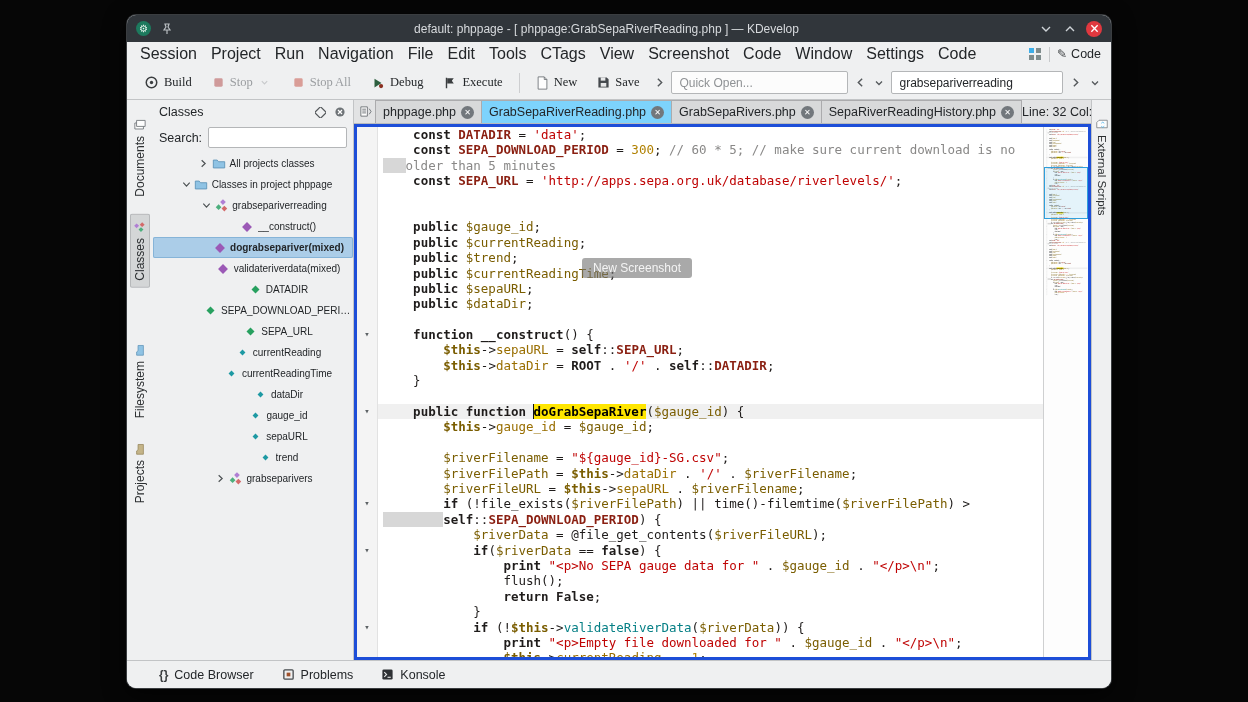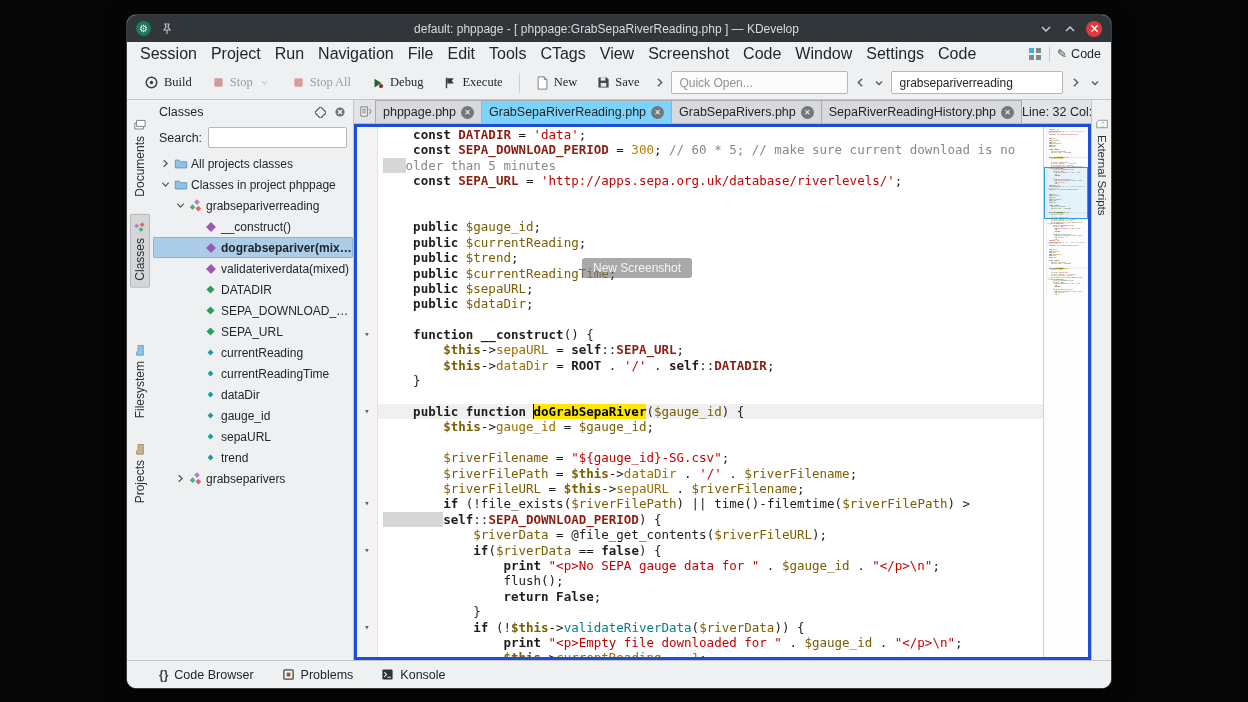--- a/index.html
+++ b/index.html
@@ -57,22 +57,22 @@
   .classes-panel{width:200px;flex:none;border-right:1px solid #c2c4c6;display:flex;
                  flex-direction:column;background:#eff0f1;min-height:0;}
   .cp-header{height:24px;flex:none;display:flex;align-items:center;padding:0 6px;gap:6px;}
   .cp-title{flex:1;font-size:12.5px;color:#232629;}
   .cp-ic{display:inline-flex;width:14px;height:14px;align-items:center;justify-content:center;}
   .cp-search{height:27px;flex:none;display:flex;align-items:center;gap:6px;padding:0 6px;
              font-size:12.5px;color:#232629;}
   .cp-input{flex:1;height:19px;border:1px solid #b4b6b8;border-radius:2px;background:#fff;
             font-size:12px;padding:0 4px;outline:none;min-width:0;}
   .tree{flex:1;overflow:hidden;padding-top:2px;}
-  .trow{height:21px;display:flex;align-items:center;font-size:12px;color:#232629;
-        white-space:nowrap;}
+  .trow{height:21px;display:flex;align-items:center;font-size:10px;color:#232629;
+        white-space:nowrap;justify-content:center;}
   .trow.sel{background:#abcde8;box-shadow:inset 0 0 0 1px #86b4d8;border-radius:2px;}
   .texp{width:13px;flex:none;display:inline-flex;justify-content:center;}
   .ticon{width:17px;flex:none;display:inline-flex;justify-content:center;margin-right:2px;}
   .tlabel{overflow:hidden;text-overflow:ellipsis;}
   
   .editor-col{flex:1;display:flex;flex-direction:column;min-width:0;min-height:0;}
   .tabbar{height:23px;flex:none;background:#e2e3e4;border-bottom:1px solid #b9bbbd;
           display:flex;align-items:stretch;}
   .tb-docs-ic{width:22px;display:inline-flex;align-items:center;justify-content:center;flex:none;}
   .etabs{display:flex;align-items:stretch;}

